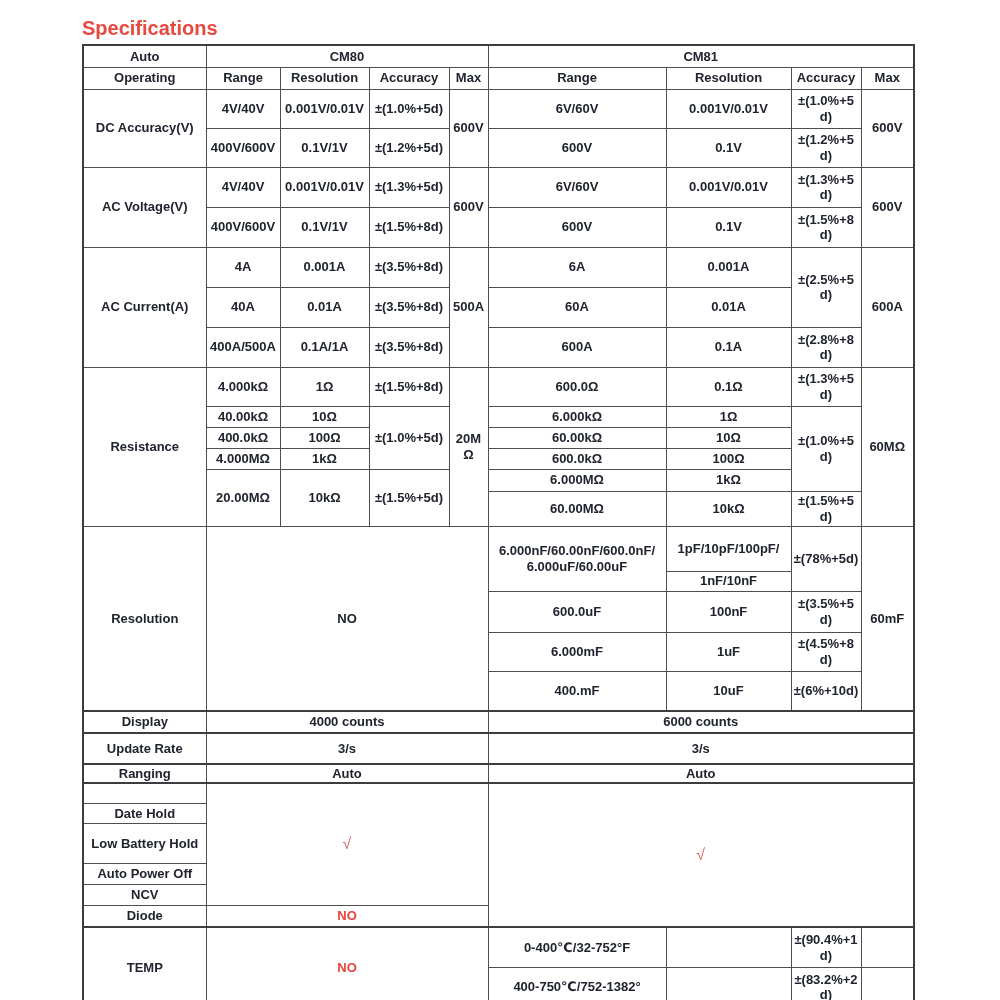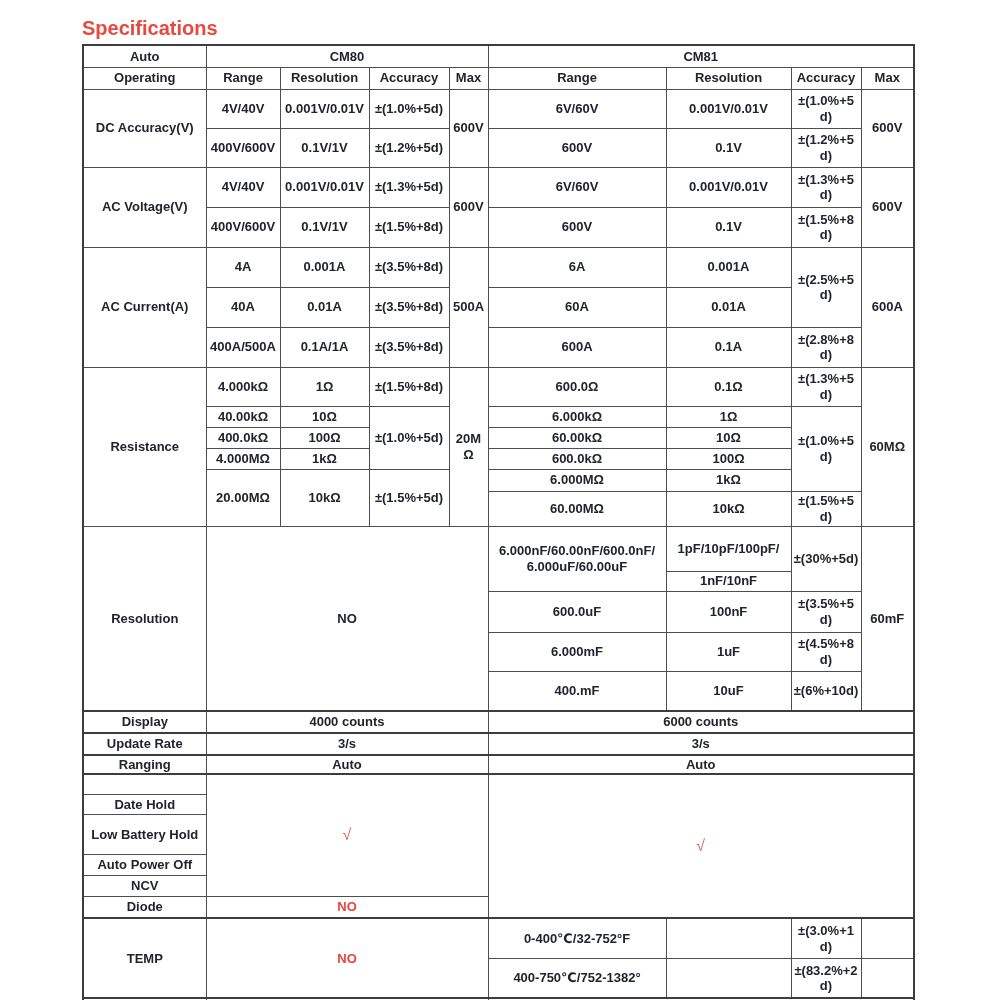--- a/index.html
+++ b/index.html
@@ -162,21 +162,21 @@
         <td class="ba">10kΩ</td>
         <td class="ba">±(1.5%+5d)</td>
       </tr>
 
       <tr style="height:45px">
         <td rowspan="5">Resolution</td>
         <td colspan="4" rowspan="5">NO</td>
         <td class="pre" rowspan="2">6.000nF/60.00nF/600.0nF/
 6.000uF/60.00uF</td>
         <td class="ba">1pF/10pF/100pF/</td>
-        <td class="ba" rowspan="2">±(30%+5d)</td>
+        <td class="ba" rowspan="2">±(78%+5d)</td>
         <td class="ba" rowspan="5">60mF</td>
       </tr>
       <tr style="height:20px">
         <td class="ba">1nF/10nF</td>
       </tr>
       <tr style="height:41px">
         <td class="ba">600.0uF</td>
         <td class="ba">100nF</td>
         <td class="ba">±(3.5%+5d)</td>
       </tr>
@@ -189,21 +189,21 @@
         <td class="ba">400.mF</td>
         <td class="ba">10uF</td>
         <td class="ba">±(6%+10d)</td>
       </tr>
 
       <tr class="sep" style="height:22px">
         <td>Display</td>
         <td colspan="4">4000 counts</td>
         <td colspan="4">6000 counts</td>
       </tr>
-      <tr class="sep" style="height:22px">
+      <tr class="sep" style="height:31px">
         <td>Update Rate</td>
         <td colspan="4">3/s</td>
         <td colspan="4">3/s</td>
       </tr>
       <tr class="sep" style="height:16px">
         <td>Ranging</td>
         <td colspan="4">Auto</td>
         <td colspan="4">Auto</td>
       </tr>
 
@@ -227,21 +227,21 @@
       <tr style="height:22px">
         <td>Diode</td>
         <td class="red" colspan="4">NO</td>
       </tr>
 
       <tr class="sep" style="height:40px">
         <td rowspan="2">TEMP</td>
         <td class="red" colspan="4" rowspan="2">NO</td>
         <td>0-400℃/32-752°F</td>
         <td></td>
-        <td class="ba">±(3.0%+1d)</td>
+        <td class="ba">±(90.4%+1d)</td>
         <td></td>
       </tr>
       <tr style="height:40px">
         <td>400-750℃/752-1382°</td>
         <td></td>
         <td class="ba">±(83.2%+2d)</td>
         <td></td>
       </tr>
 
       <tr class="sep" style="height:21px">

